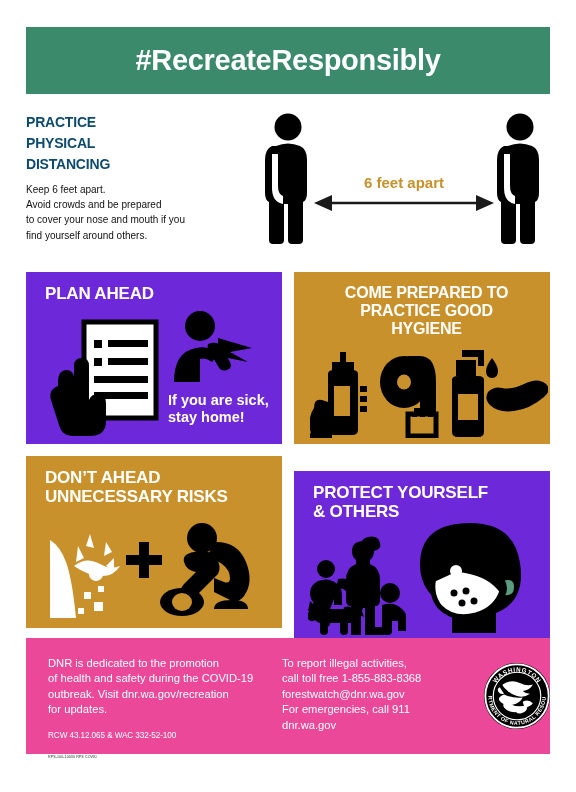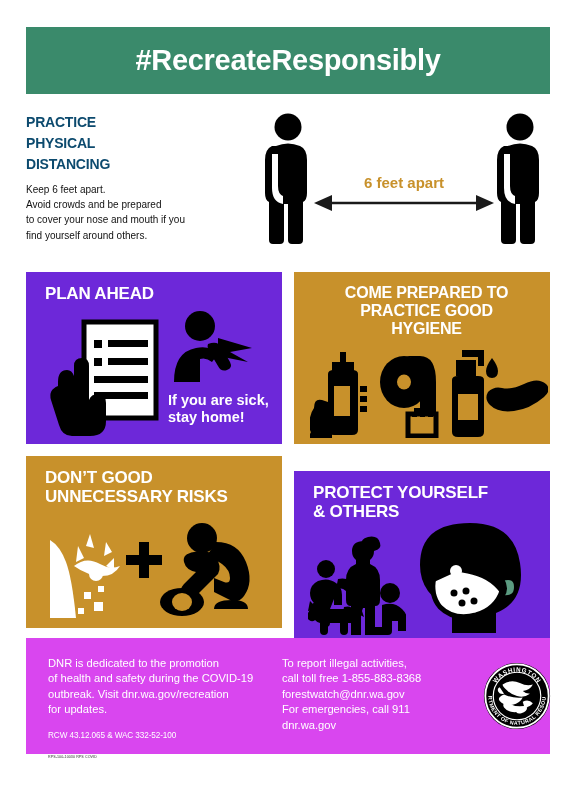--- a/index.html
+++ b/index.html
@@ -136,21 +136,21 @@
     position: absolute;
   }
 
   
   .footer {
     position: absolute;
     left: 26px;
     top: 638px;
     width: 524px;
     height: 116px;
-    background: #d946ef;
+    background: #ec4899;
   }
   .footer-col-left {
     position: absolute;
     left: 22px;
     top: 18px;
     width: 228px;
   }
   .footer-col-right {
     position: absolute;
     left: 256px;
@@ -306,21 +306,21 @@
           <path d="M8 30 q0 -4 6 -4 l20 0 q6 0 6 4 l0 52 q0 5 -6 5 l-20 0 q-6 0 -6 -5 z"></path>
           <rect x="14" y="44" width="20" height="26" fill="#c8912b"></rect>
           <path d="M48 8 q6 8 6 13 q0 7 -6 7 q-6 0 -6 -7 q0 -5 6 -13 z"></path>
           <path d="M44 42 q6 -6 14 -4 q10 2 22 -4 q14 -7 22 0 q6 6 -2 13 q-14 12 -30 14 q-16 2 -24 -6 q-6 -6 -2 -13 z"></path>
         </g>
       </svg>
     </div>
 
     <div class="panel p-bl gold-panel">
       <div class="panel-title">
-        <div>DON’T GOOD</div>
+        <div>DON’T AHEAD</div>
         <div>UNNECESSARY RISKS</div>
       </div>
       <svg class="panel-art" style="left:18px; top:74px;" width="82" height="88" viewBox="0 0 82 88">
         <path d="M6 10 q10 6 16 22 q6 16 10 56 l-26 0 z" fill="#ffffff"></path>
         <g fill="#ffffff">
           <circle cx="52" cy="44" r="7"></circle>
           <path d="M30 36 q12 -10 26 -2 q10 6 20 2 q-6 10 -18 10 q-14 0 -28 -10 z"></path>
           <path d="M34 16 l6 12 l-8 4 z"></path>
           <path d="M46 4 l4 14 l-8 -2 z"></path>
           <path d="M62 12 l-2 14 l8 -4 z"></path>

